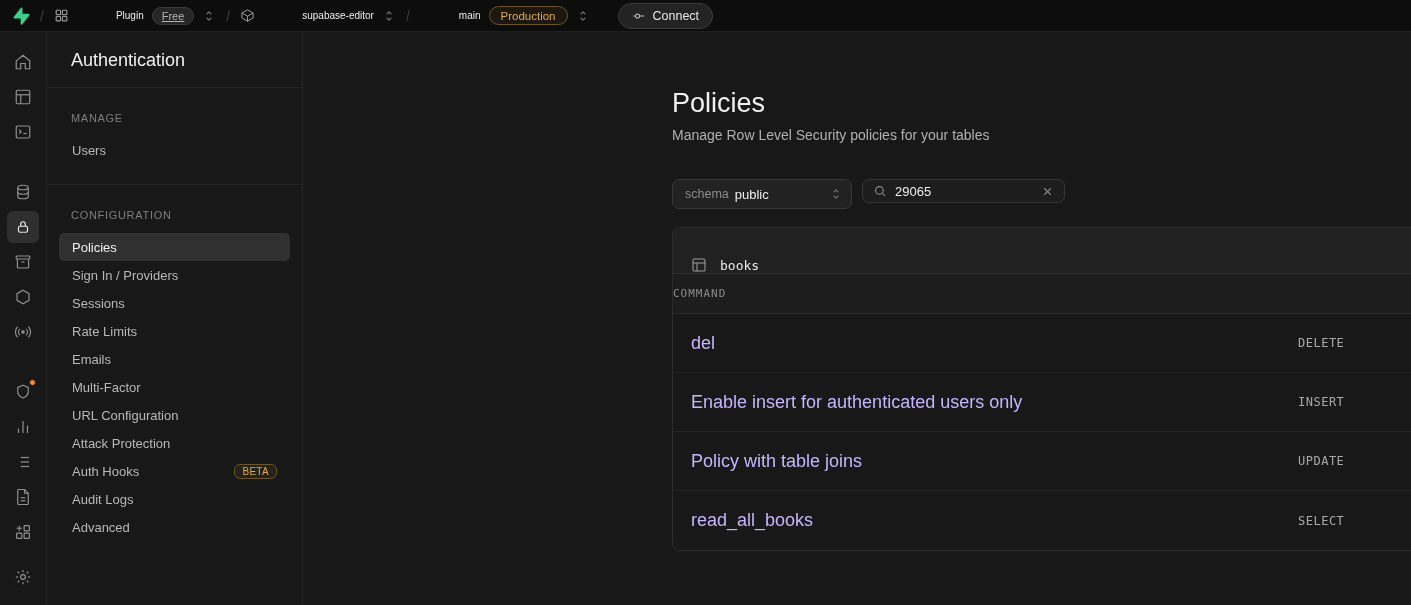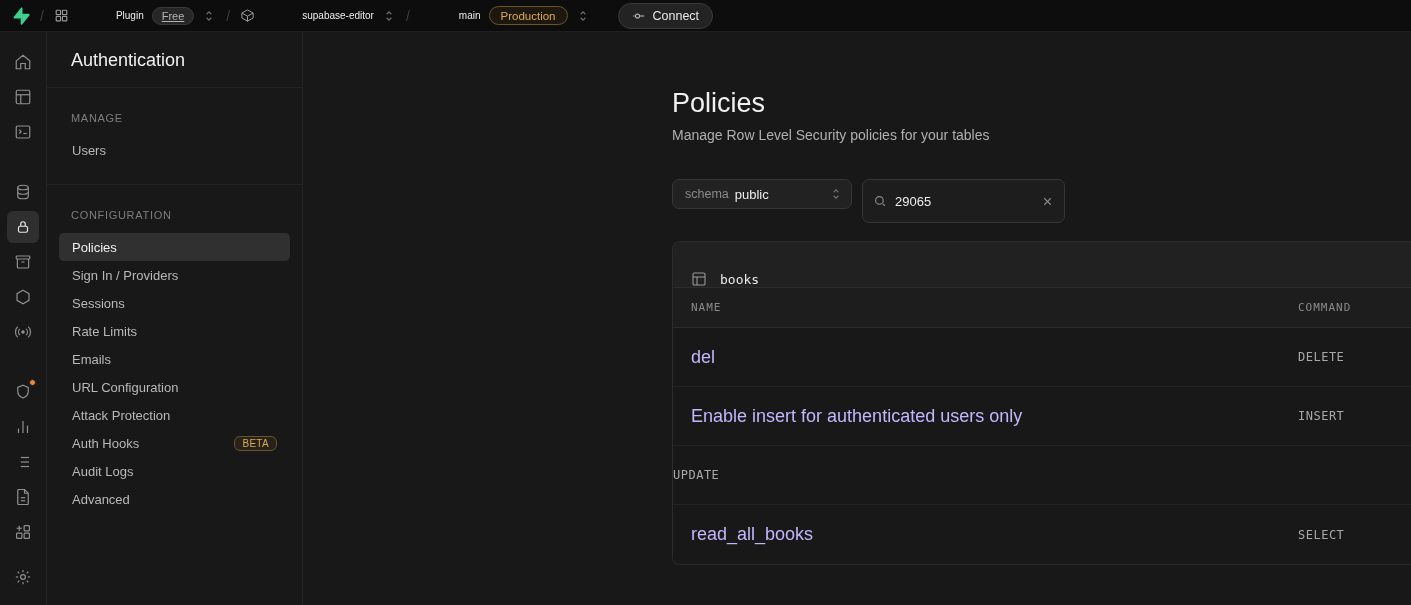--- a/index.html
+++ b/index.html
@@ -89,21 +89,21 @@
   .filters { display:flex; gap:10px; margin-top:36px; }
   .schema-select {
     height:30px; width:180px; display:flex; align-items:center; gap:6px;
     padding:0 8px 0 12px; background:#222; border:1px solid #363636;
     border-radius:7px; cursor:pointer;
   }
   .schema-label { color:#8a8a8a; font-size:12.5px;text-align:center; }
   .schema-value { color:#ededed; font-size:13px; }
   .schema-select .caret-sort { margin-left:auto; }
   .search-box {
-    height:44px; width:203px; display:flex; align-items:center; gap:8px;
+    height:24px; width:203px; display:flex; align-items:center; gap:8px;
     padding:0 10px; background:#1d1d1d; border:1px solid #363636; border-radius:7px;
   }
   .search-box input {
     flex:1; min-width:0; background:transparent; border:none; outline:none;
     color:#ededed; font-size:13px; font-family:inherit;
   }
   .search-icn { color:#8a8a8a; display:flex; }
   .clear-btn { color:#8a8a8a; display:flex; cursor:pointer; }
 
   .card {
@@ -345,20 +345,23 @@
       <span>Sign In / Providers</span>
     </div>
     <div class="side-item">
       <span>Sessions</span>
     </div>
     <div class="side-item">
       <span>Rate Limits</span>
     </div>
     <div class="side-item">
       <span>Emails</span>
+    </div>
+    <div class="side-item">
+      <span>Multi-Factor</span>
     </div>
     <div class="side-item">
       <span>URL Configuration</span>
     </div>
     <div class="side-item">
       <span>Attack Protection</span>
     </div>
     <div class="side-item">
       <span>Auth Hooks</span>
       <span class="badge-beta">BETA</span>
@@ -409,33 +412,33 @@
           <svg width="16" height="16" viewBox="0 0 24 24" fill="none" stroke="currentColor" stroke-width="1.6">
               <rect x="3" y="3" width="18" height="18" rx="2"></rect>
               <path d="M3 9h18"></path>
               <path d="M9 9v12"></path>
             </svg>
         </span>
         <span class="card-table-name">books</span>
       </div>
 
       <div class="thead">
-        <span class="col-name">NAME</span>
         <span class="col-cmd">COMMAND</span>
       </div>
 
       <div class="trow">
         <span class="cell-name">del</span>
         <span class="cell-cmd">DELETE</span>
       </div>
       <div class="trow">
         <span class="cell-name">Enable insert for authenticated users only</span>
         <span class="cell-cmd">INSERT</span>
       </div>
       <div class="trow">
+        <span class="cell-name">Policy with table joins</span>
         <span class="cell-cmd">UPDATE</span>
       </div>
       <div class="trow">
         <span class="cell-name">read_all_books</span>
         <span class="cell-cmd">SELECT</span>
       </div>
     </section>
   </main>
 
 </div>

